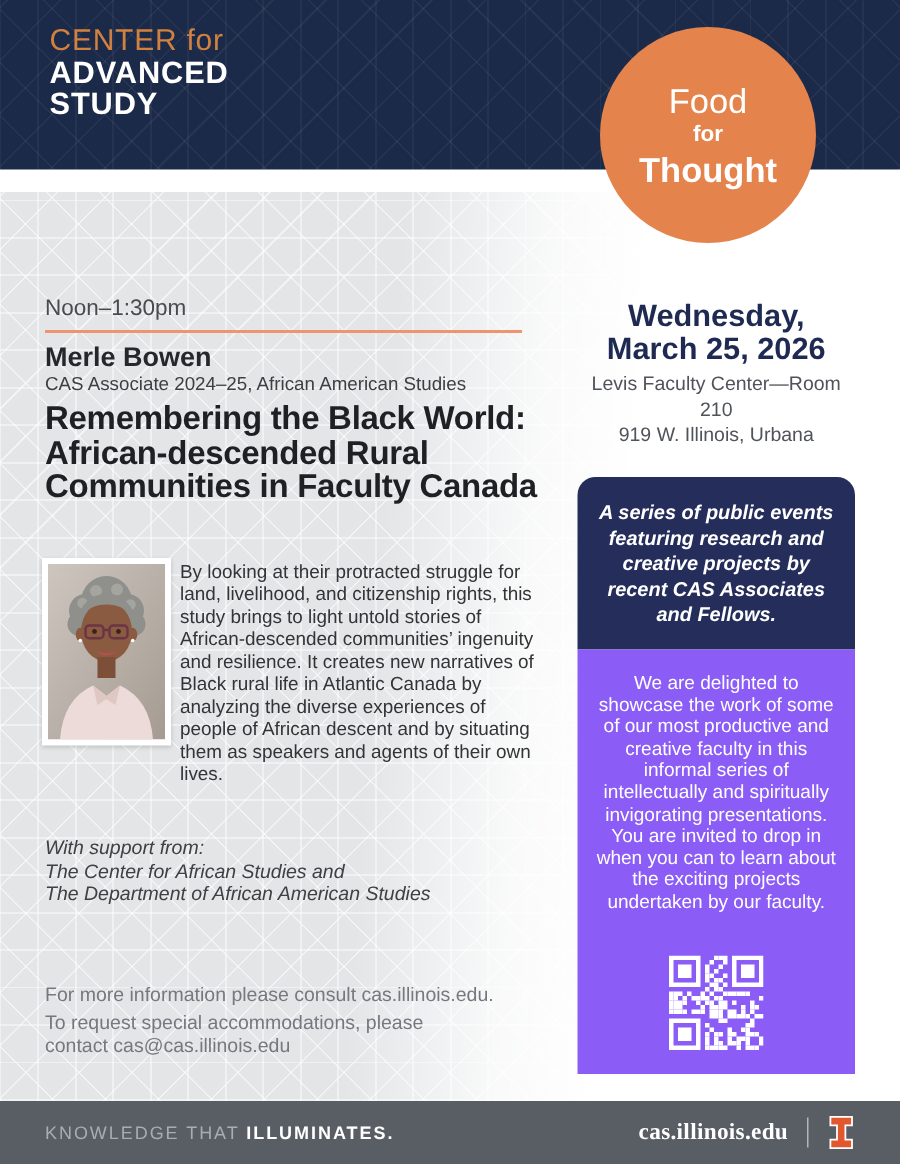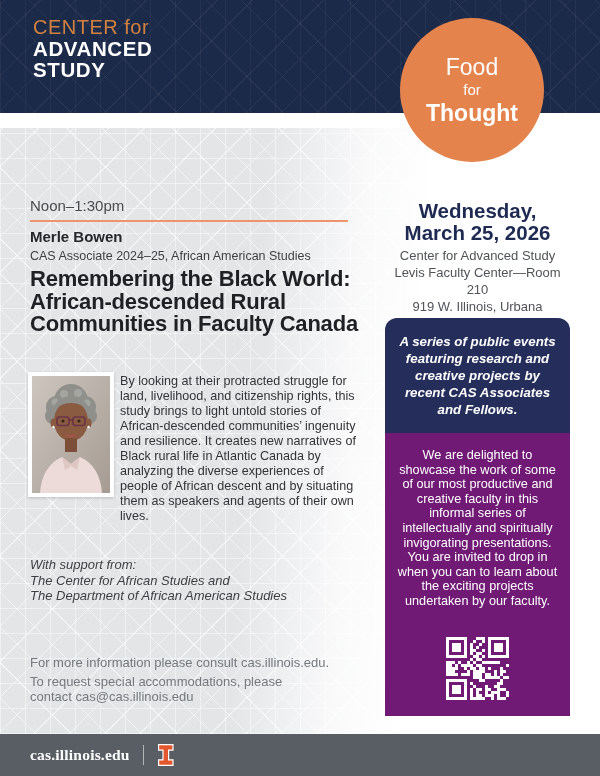--- a/index.html
+++ b/index.html
@@ -21,40 +21,40 @@
   .brand{position:absolute;left:33px;top:17px;line-height:21px;}
   .brand-l1{color:#D2813F;font-size:20px;font-weight:500;letter-spacing:.5px;}
   .brand-l2,.brand-l3{color:#ffffff;font-size:20.5px;font-weight:bold;letter-spacing:.6px;}
   
   .badge{
     position:absolute;left:400px;top:18px;width:144px;height:144px;border-radius:50%;
     background:#E5834D;z-index:5;display:flex;flex-direction:column;align-items:center;
     justify-content:center;color:#fff;text-align:center;
   }
   .badge-l1{font-size:23px;font-weight:300;line-height:26px;}
-  .badge-l2{font-size:15px;font-weight:400;line-height:19px;}
+  .badge-l2{font-size:15px;font-weight:700;line-height:19px;}
   .badge-l3{font-size:23px;font-weight:bold;line-height:28px;}
   
   .panel{
     position:absolute;left:0;top:128px;width:600px;height:606px;
     background-color:#E3E5E7;
     background-image:
       repeating-linear-gradient(45deg, rgba(255,255,255,.55) 0 1px, transparent 1px 25px),
       repeating-linear-gradient(-45deg, rgba(255,255,255,.55) 0 1px, transparent 1px 25px),
       repeating-linear-gradient(0deg, rgba(255,255,255,.45) 0 1px, transparent 1px 25px),
       repeating-linear-gradient(90deg, rgba(255,255,255,.45) 0 1px, transparent 1px 25px);
   }
   .panel-fade{
     position:absolute;inset:0;
     background:linear-gradient(94deg, rgba(255,255,255,0) 42%, rgba(255,255,255,.8) 58%, #ffffff 68%);
   }
   
   .time{position:absolute;left:30px;top:197px;font-size:15px;color:#4A4B4E;}
   .rule{position:absolute;left:30px;top:220px;width:318px;height:2px;background:#F0946F;}
-  .speaker{position:absolute;left:30px;top:228px;font-size:15px;font-weight:bold;color:#26272A;}
+  .speaker{position:absolute;left:30px;top:228px;font-size:18px;font-weight:bold;color:#26272A;}
   .speaker-title{position:absolute;left:30px;top:249px;font-size:12.5px;color:#3E3F42;}
   .talk-title{
     position:absolute;left:30px;top:268px;width:330px;
     font-size:22px;font-weight:bold;line-height:22.5px;color:#1F2023;letter-spacing:-.2px;
   }
   .portrait{
     position:absolute;left:28px;top:372px;width:78px;height:117px;background:#ffffff;
     padding:4px;box-shadow:0 1px 3px rgba(0,0,0,.18);
   }
   .portrait svg{display:block;width:78px;height:117px;}
@@ -80,21 +80,21 @@
     position:absolute;left:385px;top:318px;width:185px;height:115px;
     background:#252E5B;border-radius:12px 12px 0 0;box-sizing:border-box;
     display:flex;align-items:center;justify-content:center;padding:14px 13px;
   }
   .series-box .txt{
     color:#ffffff;font-size:13.3px;font-weight:bold;font-style:italic;
     line-height:17px;text-align:center;
   }
   .invite-box{
     position:absolute;left:385px;top:433px;width:185px;height:283px;
-    background:#701a75;box-sizing:border-box;padding:15px 9px 0 9px;
+    background:#8b5cf6;box-sizing:border-box;padding:15px 9px 0 9px;
   }
   .invite-box .txt{
     color:#ffffff;font-size:12.7px;line-height:14.6px;text-align:center;
   }
   .qr{position:absolute;left:446px;top:637px;width:63px;height:63px;}
   
   .footer{
     position:absolute;left:0;top:734px;width:600px;height:42px;background:#585E64;
     display:flex;align-items:center;justify-content:space-between;
     padding:0 30px;box-sizing:border-box;
@@ -192,21 +192,20 @@
     <div class="gap"></div>
     <div>To request special accommodations, please</div>
     <div>contact cas@cas.illinois.edu</div>
   </div>
 
   <div class="date">
     <div>Wednesday,</div>
     <div>March 25, 2026</div>
   </div>
   <div class="venue">
-    <div>Center for Advanced Study</div>
     <div>Levis Faculty Center—Room 210</div>
     <div>919 W. Illinois, Urbana</div>
   </div>
 
   <div class="series-box">
     <div class="txt">A series of public events featuring research and creative projects by recent CAS Associates and Fellows.</div>
   </div>
 
   <div class="invite-box">
     <div class="txt">We are delighted to showcase the work of some of our most productive and creative faculty in this informal series of intellectually and spiritually invigorating presentations. You are invited to drop in when you can to learn about the exciting projects undertaken by our faculty.</div>
@@ -354,20 +353,23 @@
       </g>
       <g fill="#ffffff">
         <rect x="6" y="6" width="9" height="9"></rect>
         <rect x="48" y="6" width="9" height="9"></rect>
         <rect x="6" y="48" width="9" height="9"></rect>
       </g>
     </svg>
   </div>
 
   <div class="footer">
+    <div class="tagline">
+      <span class="light">KNOWLEDGE THAT </span><span class="strong">ILLUMINATES.</span>
+    </div>
     <div class="footer-right">
       <span class="footer-url">cas.illinois.edu</span>
       <span class="footer-div"></span>
       <span class="block-i">
         <svg viewBox="0 0 44 60">
           <path d="M4 4 H40 V18 H29 V42 H40 V56 H4 V42 H15 V18 H4 Z" fill="#E2572E" stroke="#ffffff" stroke-width="3" stroke-linejoin="miter"></path>
         </svg>
       </span>
     </div>
   </div>

